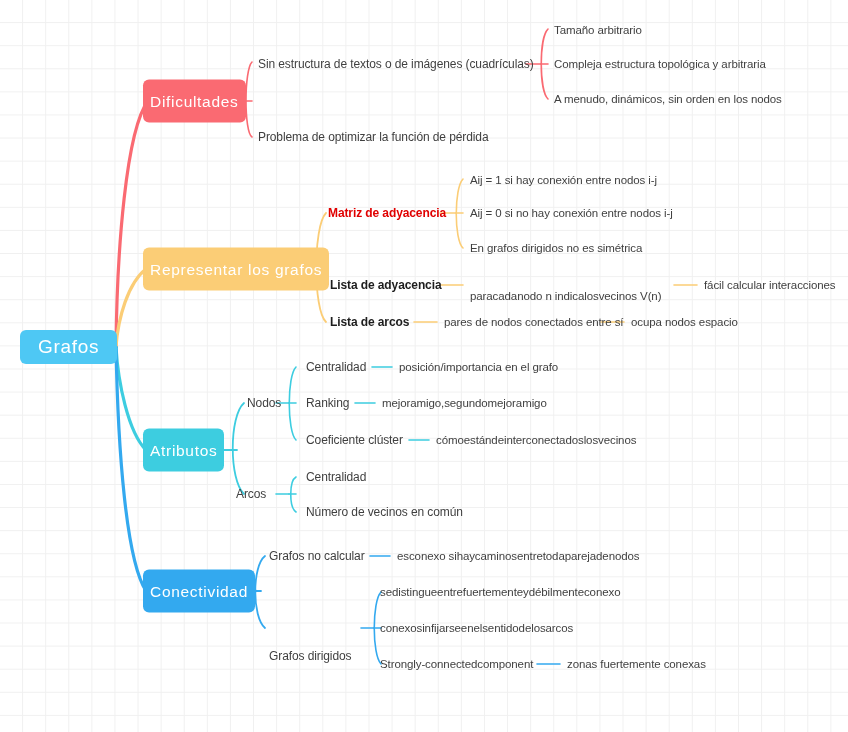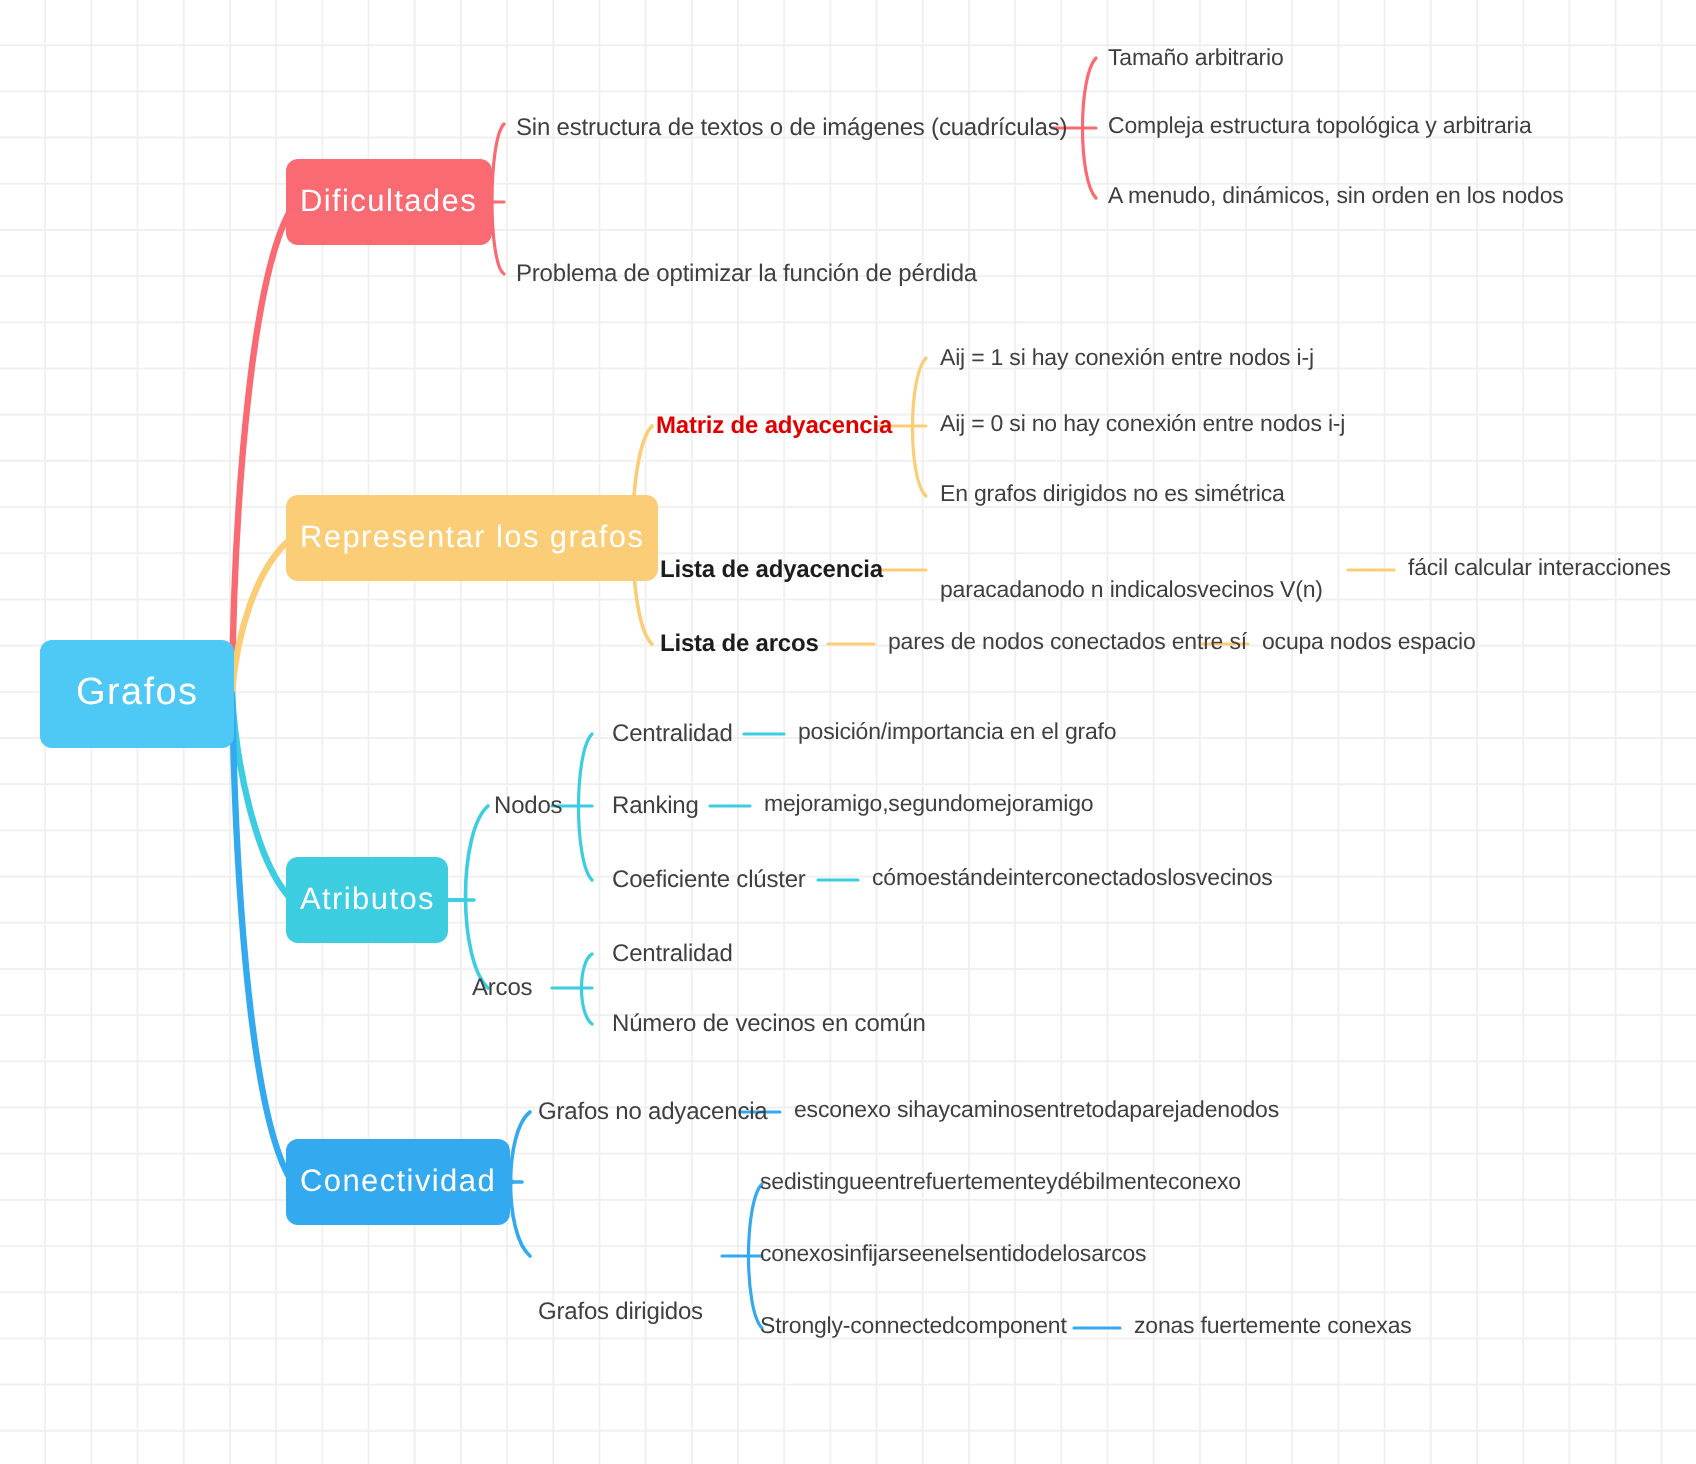--- a/index.html
+++ b/index.html
@@ -135,21 +135,21 @@
 
     <path d="M370,556 L390,556" stroke="#33a9ef" stroke-width="1.6" stroke-linecap="round"></path>
 
     <path d="M361,628 L374,628" stroke="#33a9ef" stroke-width="1.6" stroke-linecap="round"></path>
     <path d="M381,592 C 372,601 372,655 381,664" stroke="#33a9ef" stroke-width="1.6" stroke-linecap="round"></path>
     <path d="M374,628 L381,628" stroke="#33a9ef" stroke-width="1.6" stroke-linecap="round"></path>
 
     <path d="M537,664 L560,664" stroke="#33a9ef" stroke-width="1.6" stroke-linecap="round"></path>
   </svg>
 
-  <div class="box" style="left:20px; top:347px; background:#4ec8f4; height:54px; font-size:19px; padding:0 18px;">
+  <div class="box" style="left:20px; top:347px; background:#4ec8f4; height:34px; font-size:19px; padding:0 18px;">
     <span>Grafos</span>
   </div>
 
   <div class="box" style="left:143px; top:101px; background:#fa6a72;">
     <span>Dificultades</span>
   </div>
 
   <div class="box" style="left:143px; top:269px; background:#fbcd76;">
     <span>Representar los grafos</span>
   </div>
@@ -205,21 +205,21 @@
   <div class="lbl mid" style="left:306px; top:440px;">Coeficiente clúster</div>
 
   <div class="lbl" style="left:436px; top:440px;">cómoestándeinterconectadoslosvecinos</div>
 
   <div class="lbl mid" style="left:236px; top:494px;">Arcos</div>
 
   <div class="lbl mid" style="left:306px; top:477px;">Centralidad</div>
 
   <div class="lbl mid" style="left:306px; top:512px;">Número de vecinos en común</div>
 
-  <div class="lbl mid" style="left:269px; top:556px;">Grafos no adyacencia</div>
+  <div class="lbl mid" style="left:269px; top:556px;">Grafos no calcular</div>
 
   <div class="lbl" style="left:397px; top:556px;">esconexo sihaycaminosentretodaparejadenodos</div>
 
   <div class="lbl mid" style="left:269px; top:656px;">Grafos dirigidos</div>
 
   <div class="lbl" style="left:380px; top:592px;">sedistingueentrefuertementeydébilmenteconexo</div>
 
   <div class="lbl" style="left:380px; top:628px;">conexosinfijarseenelsentidodelosarcos</div>
 
   <div class="lbl" style="left:380px; top:664px;">Strongly-connectedcomponent</div>

